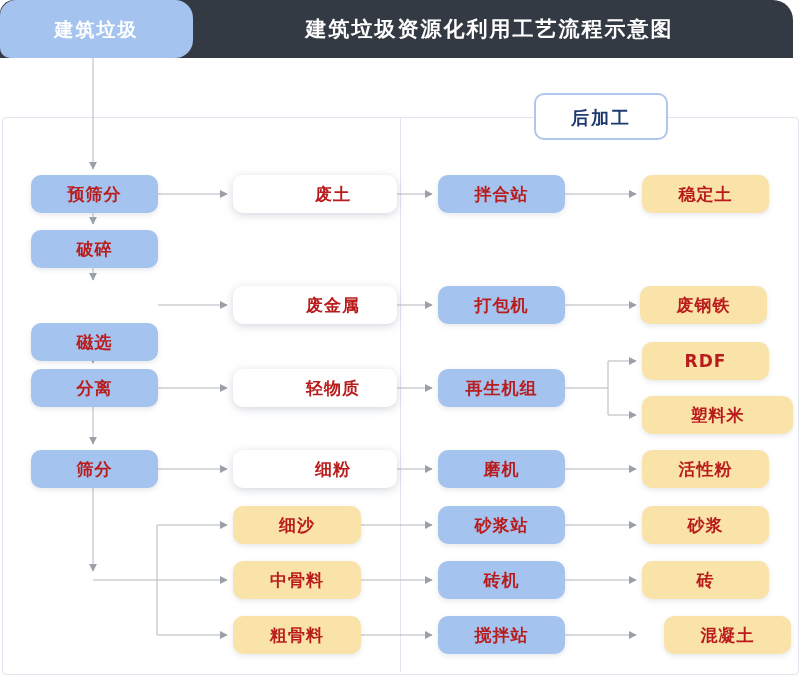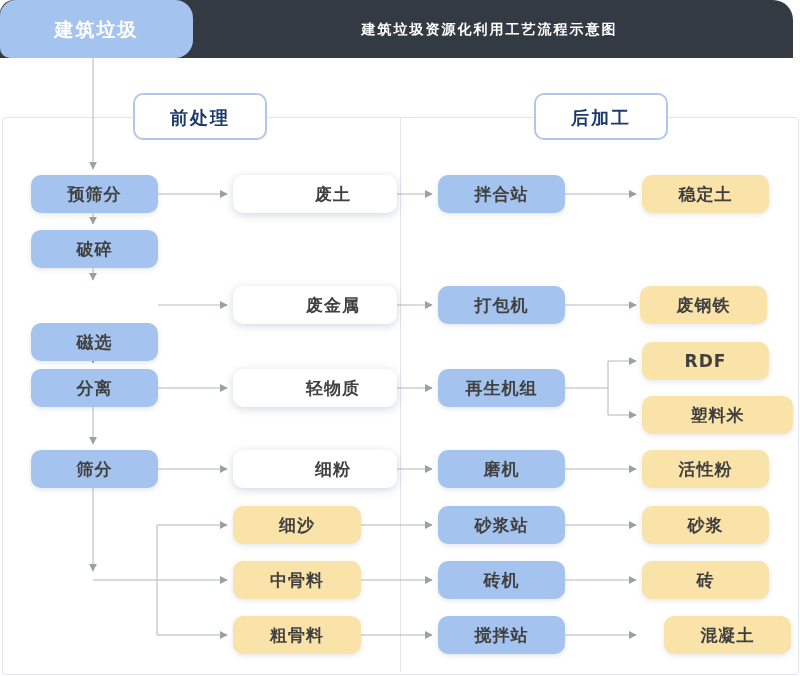--- a/index.html
+++ b/index.html
@@ -7,21 +7,21 @@
     position:relative;width:800px;height:676px;overflow:hidden;background:#fff;
     font-family:"DejaVu Sans","Liberation Sans",sans-serif;
   }
   
   .headerbar{
     position:absolute;left:0;top:0;width:793px;height:58px;
     background:#343a43;border-radius:14px 20px 0 0;z-index:1;
   }
   .header-title{
     position:absolute;left:193px;top:0;width:593px;height:70px;line-height:58px;
-    text-align:center;color:#ffffff;font-size:14px;font-weight:bold;z-index:2;
+    text-align:center;color:#ffffff;font-size:21px;font-weight:bold;z-index:2;
     letter-spacing:2px;
   }
   .tab{
     position:absolute;left:0;top:0;width:193px;height:58px;line-height:58px;
     background:#a4c3ee;border-radius:16px 18px 18px 10px;z-index:3;
     text-align:center;color:#ffffff;font-size:19px;font-weight:bold;letter-spacing:2px;
   }
   
   .frame{
     position:absolute;left:2px;top:117px;width:795px;height:556px;
@@ -38,21 +38,21 @@
     text-align:center;color:#1d3a6d;font-size:18px;font-weight:bold;z-index:4;
     letter-spacing:2px;box-sizing:border-box;
   }
   .section.pre{left:133px;}
   .section.post{left:534px;}
   
   svg.connectors{position:absolute;left:0;top:0;z-index:1;}
   
   .node{
     position:absolute;height:38px;line-height:38px;border-radius:10px;
-    text-align:center;color:#404040;font-size:17px;font-weight:bold;z-index:2;
+    text-align:center;color:#b91c1c;font-size:17px;font-weight:bold;z-index:2;
     letter-spacing:1px;
   }
   .node.blue{background:#a4c3ee;box-shadow:0 2px 5px rgba(120,130,150,0.18);}
   .node.yellow{background:#fae3a8;box-shadow:0 2px 5px rgba(120,130,150,0.18);}
   .node.white{background:#ffffff;box-shadow:0 2px 8px rgba(110,120,140,0.30);padding-left:36px;}
 </style>
 </head>
 <body>
 
 <div class="stage">
@@ -104,21 +104,20 @@
       <path d="M565,580 H636" marker-end="url(#arw)"></path>
       <path d="M565,635 H636" marker-end="url(#arw)"></path>
 
       <path d="M565,388 H608"></path>
       <path d="M608,361 V415"></path>
       <path d="M608,361 H636" marker-end="url(#arw)"></path>
       <path d="M608,415 H636" marker-end="url(#arw)"></path>
     </g>
   </svg>
 
-  <div class="section pre">前处理</div>
   <div class="section post">后加工</div>
 
   <div class="node blue" style="left:31px;top:175px;width:127px;">预筛分</div>
   <div class="node blue" style="left:31px;top:230px;width:127px;">破碎</div>
   <div class="node blue" style="left:31px;top:286px;width:127px;margin-top:37px;">磁选</div>
   <div class="node blue" style="left:31px;top:369px;width:127px;">分离</div>
   <div class="node blue" style="left:31px;top:450px;width:127px;">筛分</div>
 
   <div class="node white" style="left:233px;top:175px;width:128px;">废土</div>
   <div class="node white" style="left:233px;top:286px;width:128px;">废金属</div>

